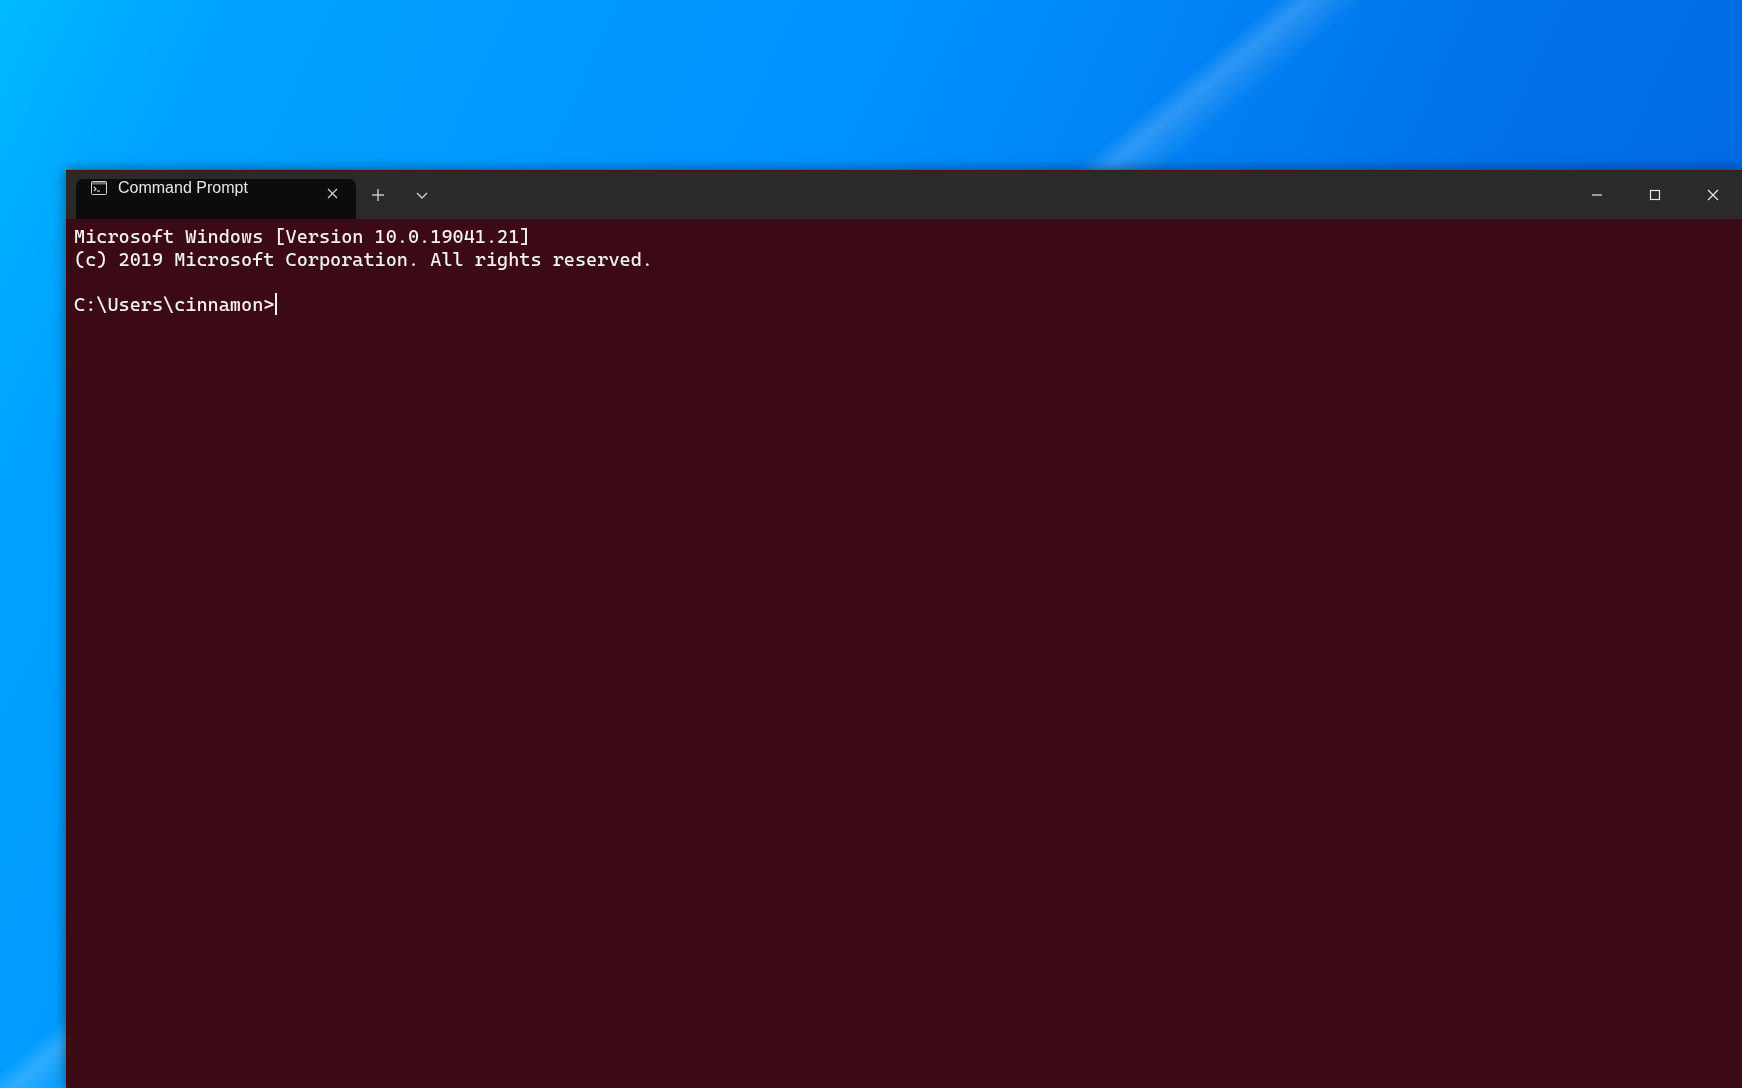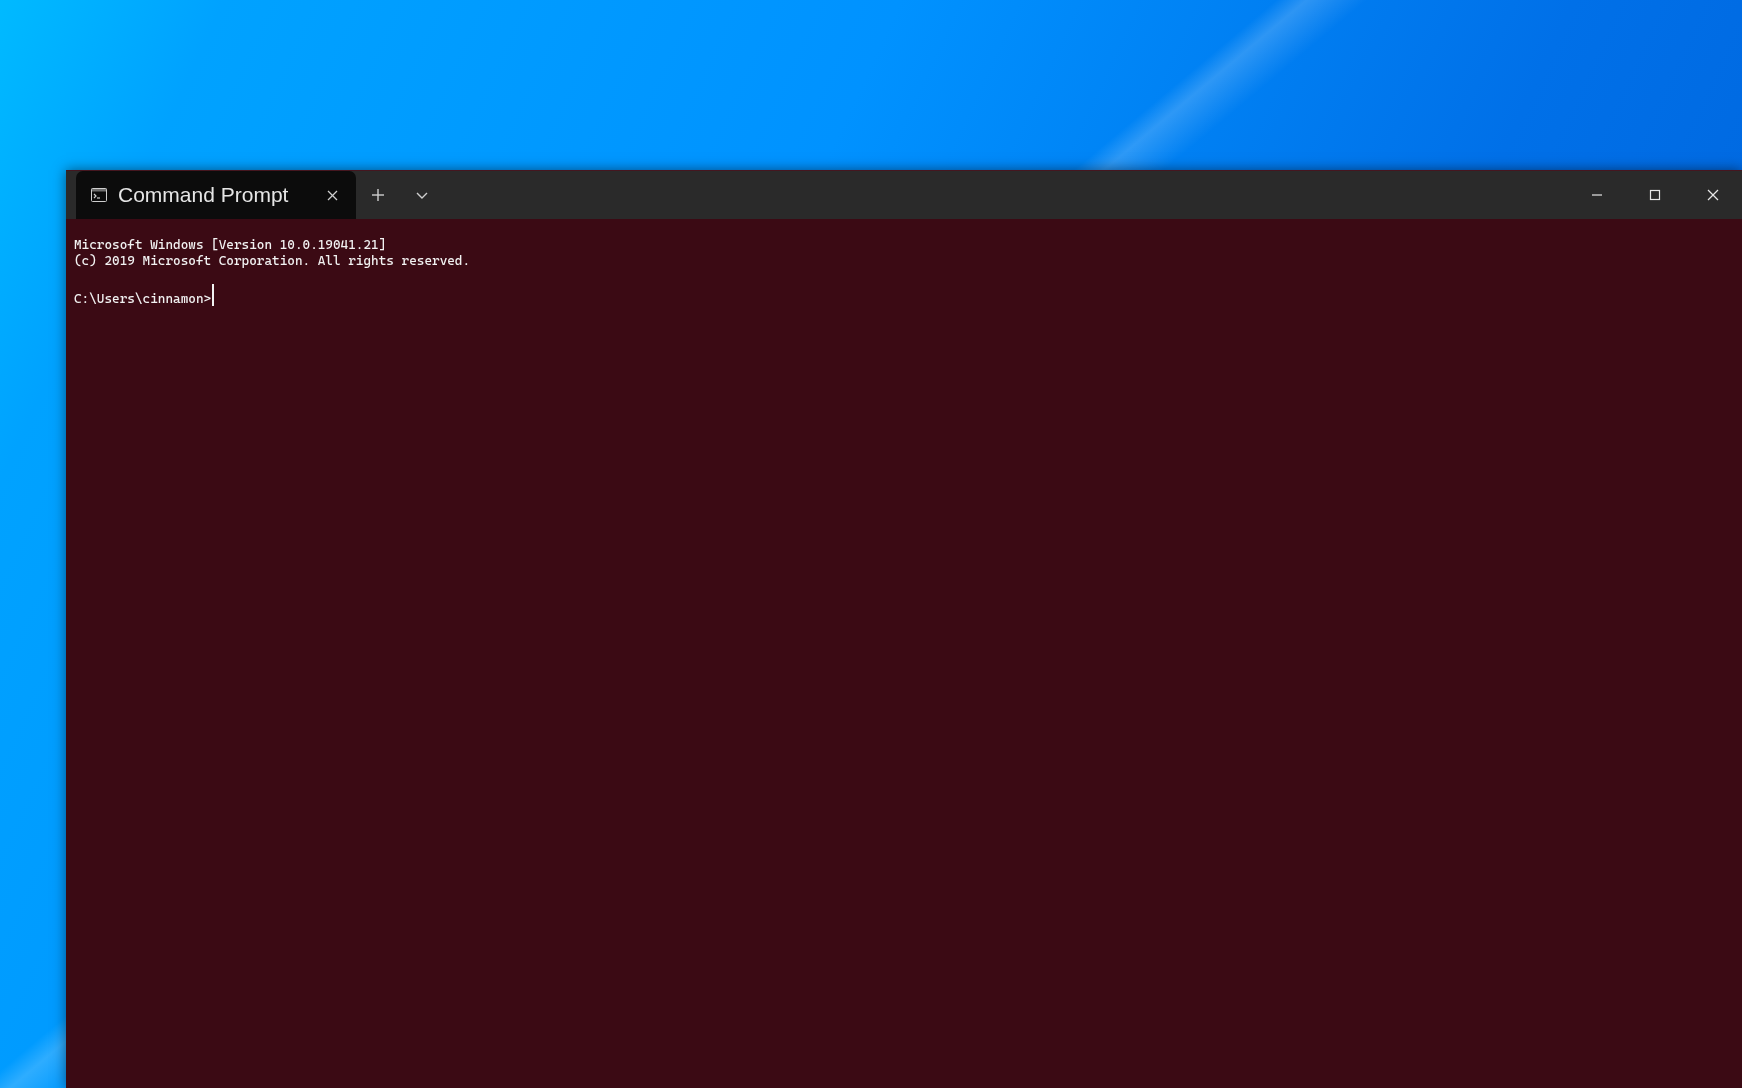--- a/index.html
+++ b/index.html
@@ -37,30 +37,29 @@
       display: flex;
       align-items: stretch;
       flex-shrink: 0;
       user-select: none;
     }
 
     .tabs { display: flex; align-items: flex-end; padding-left: 10px; }
 
     .tab {
       display: flex;
-      align-items: center;
       background: #0c0c0c;
       color: #e6e6e6;
-      height: 48px;
+      height: 40px;
       margin-top: 8px;
       padding: 0 10px 0 14px;
       border-top-left-radius: 7px;
       border-top-right-radius: 7px;
       min-width: 280px;
-      font-size: 21px;
+      font-size: 16px;
       gap: 10px;
     }
     .tab .icon { width: 18px; height: 18px; display: flex; align-items: center; justify-content: center; }
     .tab .label { flex: 1; white-space: nowrap; }
     .tab .close {
       width: 28px; height: 28px; display: flex; align-items: center; justify-content: center;
       color: #cfcfcf; border-radius: 4px;
     }
 
     .tabbar-btn {
@@ -74,27 +73,26 @@
     .win-btn {
       width: 58px; display: flex; align-items: center; justify-content: center;
       color: #e6e6e6;
     }
 
     .terminal-body {
       flex: 1;
       background: #3b0a14;
       color: #f2f2f2;
       font-family: "Cascadia Mono", "Consolas", monospace;
-      font-size: 13px;
+      font-size: 19px;
       line-height: 1.2;
       padding: 6px 8px;
       white-space: pre;
       overflow: hidden;
       position: relative;
-      margin-top: 12px;
     }
 
     .prompt-line { display: inline; }
     .cursor {
       display: inline-block;
       width: 2px;
       height: 22px;
       background: #f2f2f2;
       vertical-align: text-bottom;
       margin-left: 1px;

